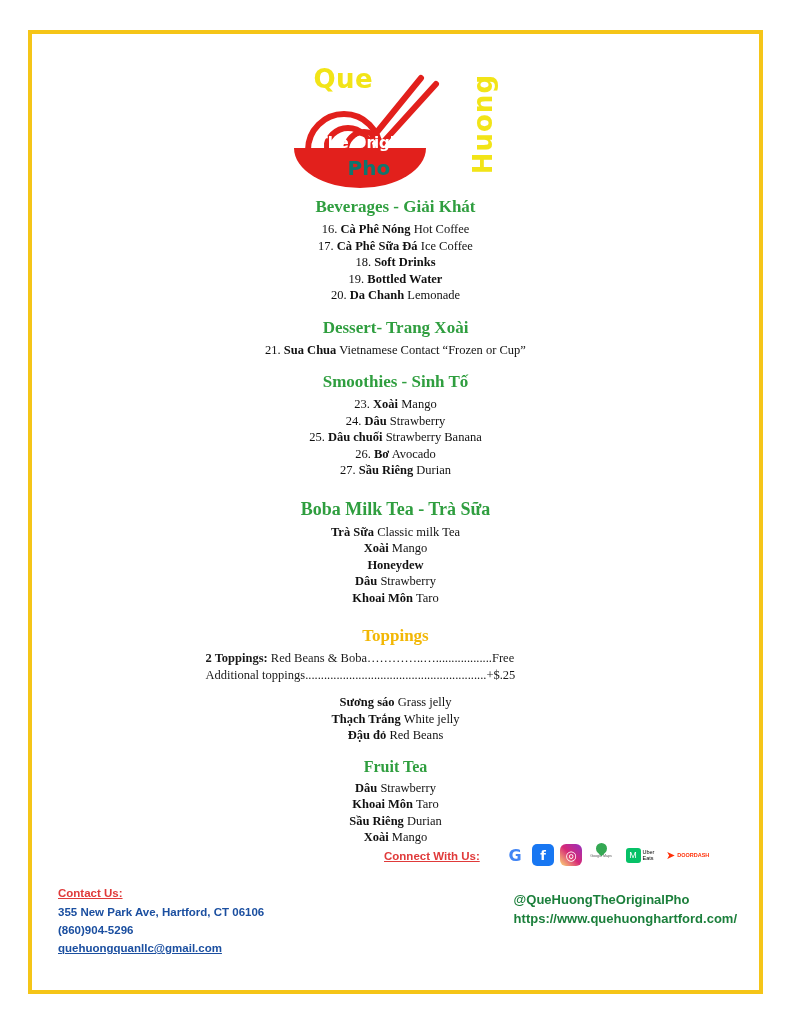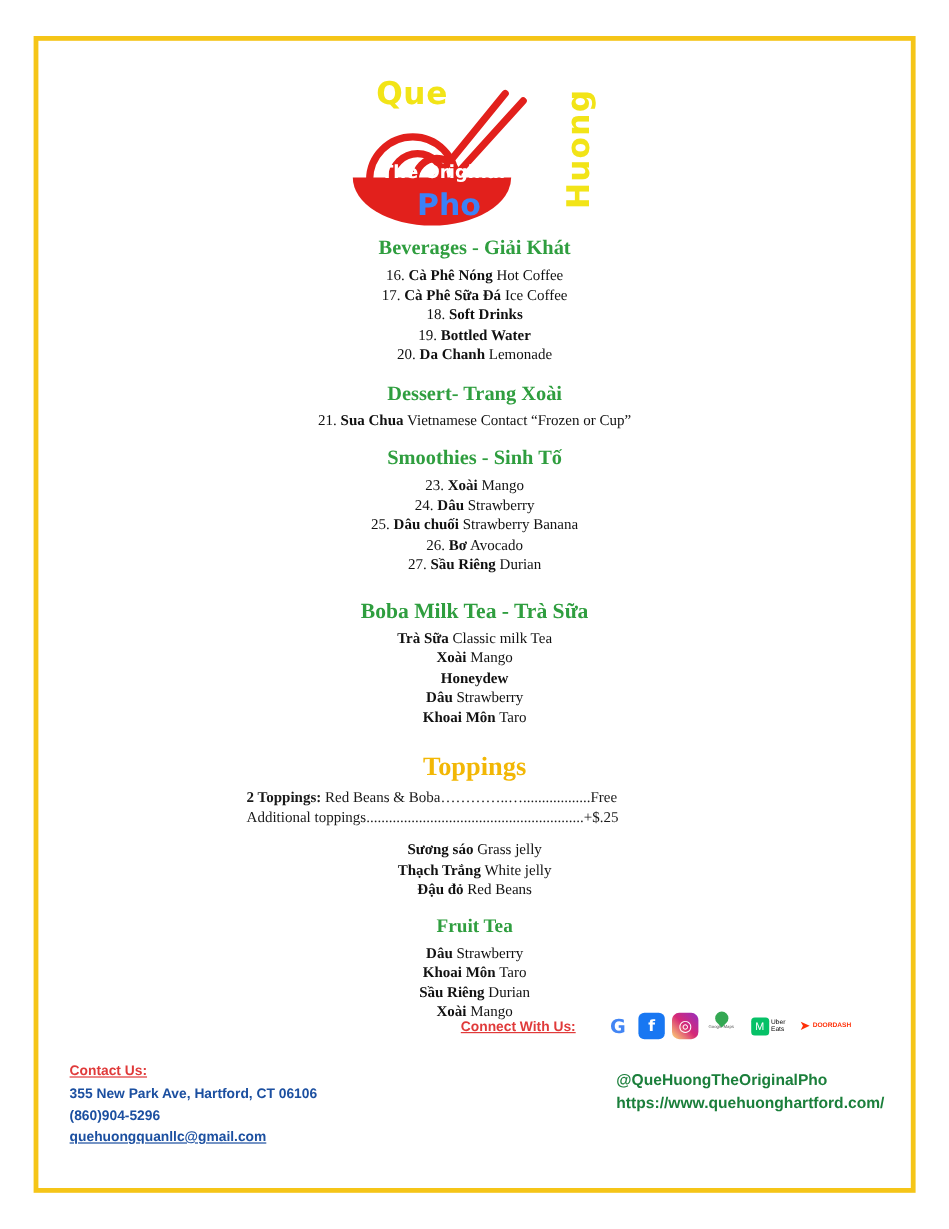--- a/index.html
+++ b/index.html
@@ -82,40 +82,40 @@
     font-weight: bold;
     font-size: 15px;
     color: #ffffff;
   }
   .logo-pho {
     position: absolute;
     left: 62px;
     top: 94px;
     font-family: "DejaVu Sans", sans-serif;
     font-weight: bold;
-    font-size: 25px;
-    color: #3b82f6;
+    font-size: 20px;
+    color: #0f766e;
   }
 
   
   .section { text-align: center; }
   .sec-title {
     font-family: "Liberation Serif", serif;
     font-weight: bold;
     font-size: 17px;
     color: #2f9e3f;
     margin: 0 0 4px 0;
   }
   .sec-title.boba {
     color: #2f9e3f;
     font-size: 18px;
   }
   .sec-title.toppings {
     color: #f2b705;
-    font-size: 22px;
+    font-size: 17px;
   }
   .sec-title.fruit {
     color: #2f9e3f;
     font-size: 16px;
   }
   .sec-note {
     font-size: 10px;
     margin: 0 0 10px 0;
     color: #222;
   }

